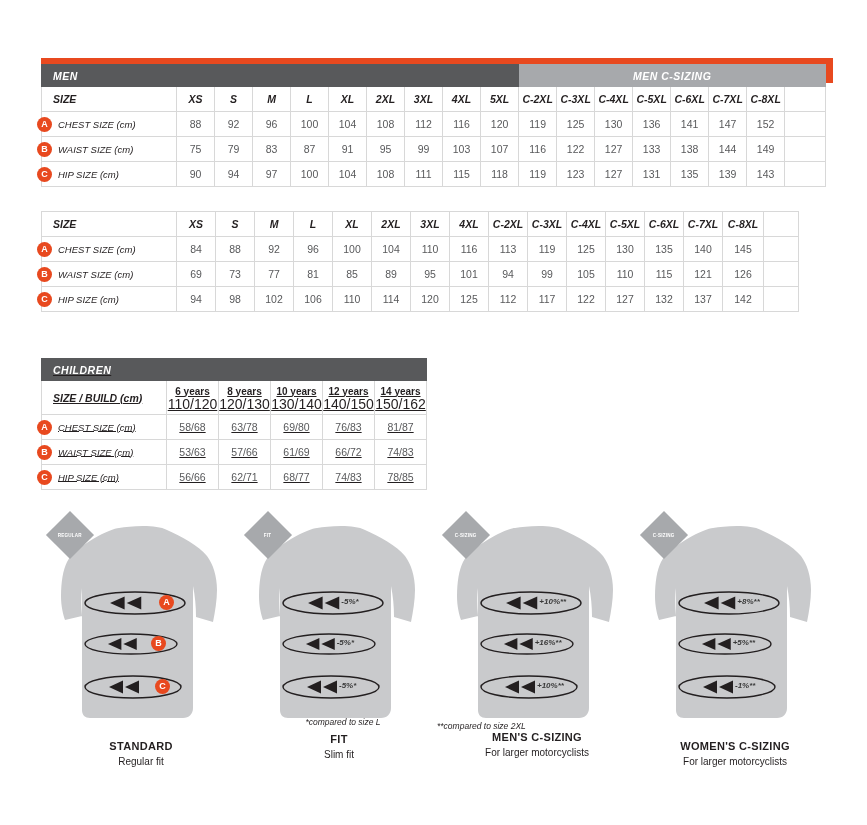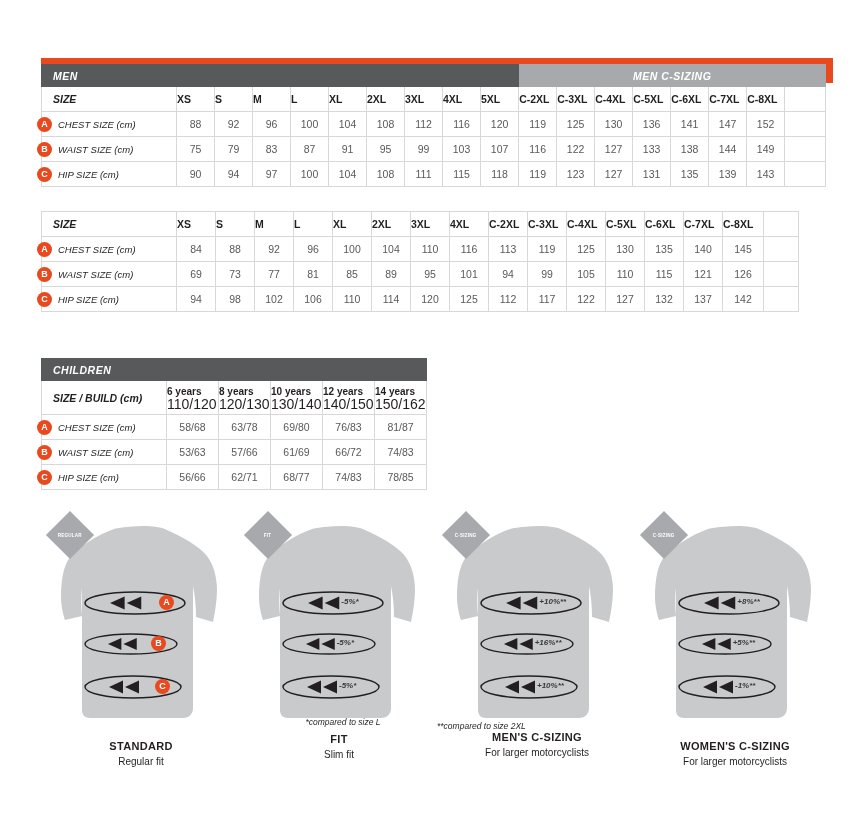--- a/index.html
+++ b/index.html
@@ -27,22 +27,22 @@
     background: #58595b; color: #fff; font-size: 10.5px; font-weight: bold;
     font-style: italic; letter-spacing: .5px; height: 22px; text-align: left;
     padding-left: 11px !important; border: 1px solid #58595b !important;
   }
   .hdr-grey {
     background: #a7a9ac; color: #fff; font-size: 10.5px; font-weight: bold;
     font-style: italic; letter-spacing: .5px; height: 22px; text-align: center;
     border: 1px solid #a7a9ac !important;
   }
   .size-row td {
-    height: 25px; font-size: 10.5px; font-weight: bold; 
-    background: #fff; color: #231f20;
+    height: 25px; font-size: 10.5px; font-weight: bold; text-align: center;
+    background: #fff; color: #231f20; font-style: italic;
   }
   .size-row td.lbl {
     text-align: left; padding-left: 11px !important; font-style: italic;
   }
   .data-row td {
     height: 25px; font-size: 10.5px; text-align: center; color: #58595b;
     background: #fff;
   }
   .data-row td.lbl {
     text-align: left; padding-left: 6px !important; font-style: italic;
@@ -52,21 +52,21 @@
     display: inline-block; width: 15px; height: 15px; border-radius: 50%;
     background: #e8491f; color: #fff; font-size: 9px; font-weight: bold;
     font-style: normal; line-height: 15px; text-align: center;
     margin-right: 4px; vertical-align: middle;
     position: relative; left: -11px;
   }
   .lbl-text { position: relative; left: -9px; vertical-align: middle; }
 
   
   .child-size td {
-    height: 34px; font-size: 10px; font-weight: bold; 
+    height: 34px; font-size: 10px; font-weight: bold; text-align: center;
     line-height: 12px; background: #fff;
   }
   .child-size td.lbl { text-align: left; padding-left: 11px !important; font-style: italic; font-size: 10.5px;}
   .child-size .sub { font-weight: normal; font-size: 14px; display:block; }
 
   
   .figures { position: absolute; left: 41px; top: 510px; width: 792px; height: 290px; }
   .fig { position: absolute; width: 200px; top: 0; }
   .fig-canvas { position: relative; width: 200px; height: 215px; }
   .fig-caption { text-align: center; margin-top: 4px; }
@@ -271,21 +271,21 @@
           <td>122</td>
           <td>127</td>
           <td>132</td>
           <td>137</td>
           <td>142</td>
           <td></td>
         </tr>
       </tbody>
   </table>
 
-  <table class="tbl" id="children-table" style="left:41px; top:358px; width:385px;">
+  <table class="tbl" id="children-table" style="left:41px; top:358px; width:385px;text-decoration:underline;">
     <colgroup>
       <col style="width:125px">
       <col span="5" style="width:52px">
     </colgroup>
     <tbody id="children-body">
         <tr>
           <td class="hdr-dark" colspan="6">CHILDREN</td>
         </tr>
         <tr class="child-size">
           <td class="lbl">SIZE / BUILD (cm)</td>

